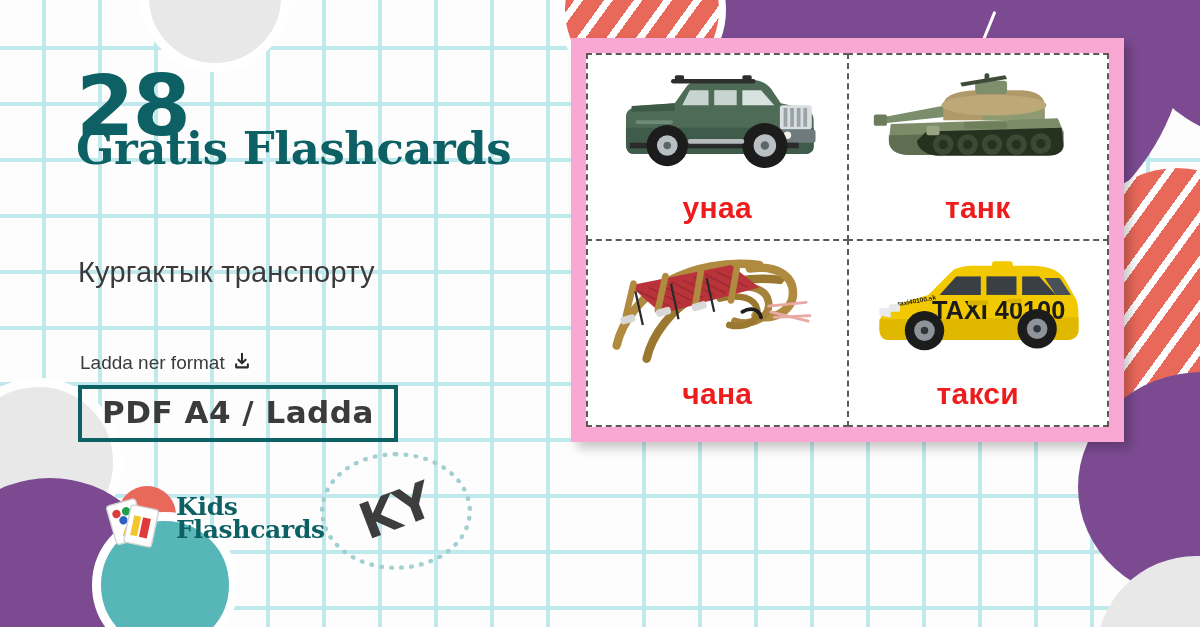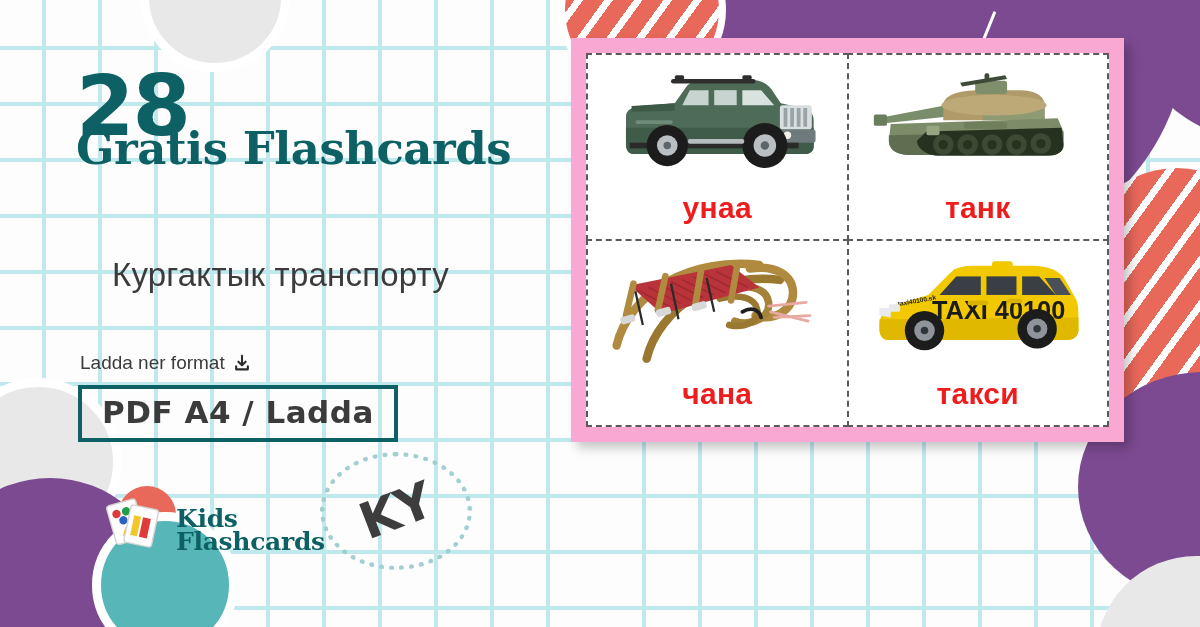--- a/index.html
+++ b/index.html
@@ -73,40 +73,40 @@
     color:#0d6164; letter-spacing:-2px;
   }
   .sub-head {
     font-family:"DejaVu Serif", serif;
     font-weight:900; font-size:45px; line-height:1;
     color:#0d6164; letter-spacing:-.5px; margin-top:-14px;
   }
   .topic {
     position:absolute; left:78px; top:256px;
     font-family:"Liberation Sans", sans-serif;
-    font-size:33px; color:#3b3b3b; font-weight:400; letter-spacing:.2px;margin-left:34px;
+    font-size:29px; color:#3b3b3b; font-weight:400; letter-spacing:.2px;
   }
   .dl-label {
     position:absolute; left:80px; top:352px;
     font-family:"Liberation Sans", sans-serif;
     font-size:19px; color:#3b3b3b;
-    display:flex; align-items:center; gap:8px;
+    display:flex; align-items:flex-start; gap:8px;
   }
   .dl-icon { display:inline-block; width:18px; height:19px; }
   .fmt-box {
     position:absolute; left:78px; top:385px;
     border:4px solid #0d6164;
     padding:5px 20px 8px 20px;
     font-family:"DejaVu Sans", sans-serif;
     font-weight:900; font-size:31px; color:#3b3b3b;
     letter-spacing:.5px; background:transparent;
   }
 
   
-  .brand { position:absolute; left:105px; top:495px; display:flex; align-items:flex-end; gap:9px; }
+  .brand { position:absolute; left:105px; top:495px; display:flex; align-items:flex-start; gap:9px; }
   .brand-mark { width:62px; height:58px; position:relative; }
   .brand-text {
     font-family:"DejaVu Serif", serif; font-weight:900;
     color:#0d6164; font-size:25px; line-height:.93; letter-spacing:-.3px;
   }
 
   
   .stamp {
     position:absolute; left:320px; top:452px; width:152px; height:118px;
   }

